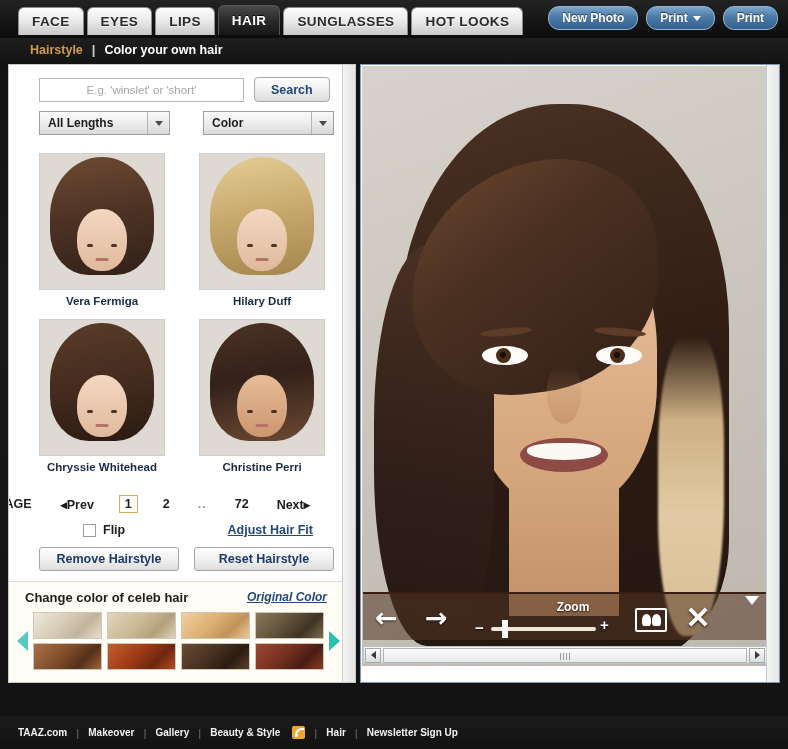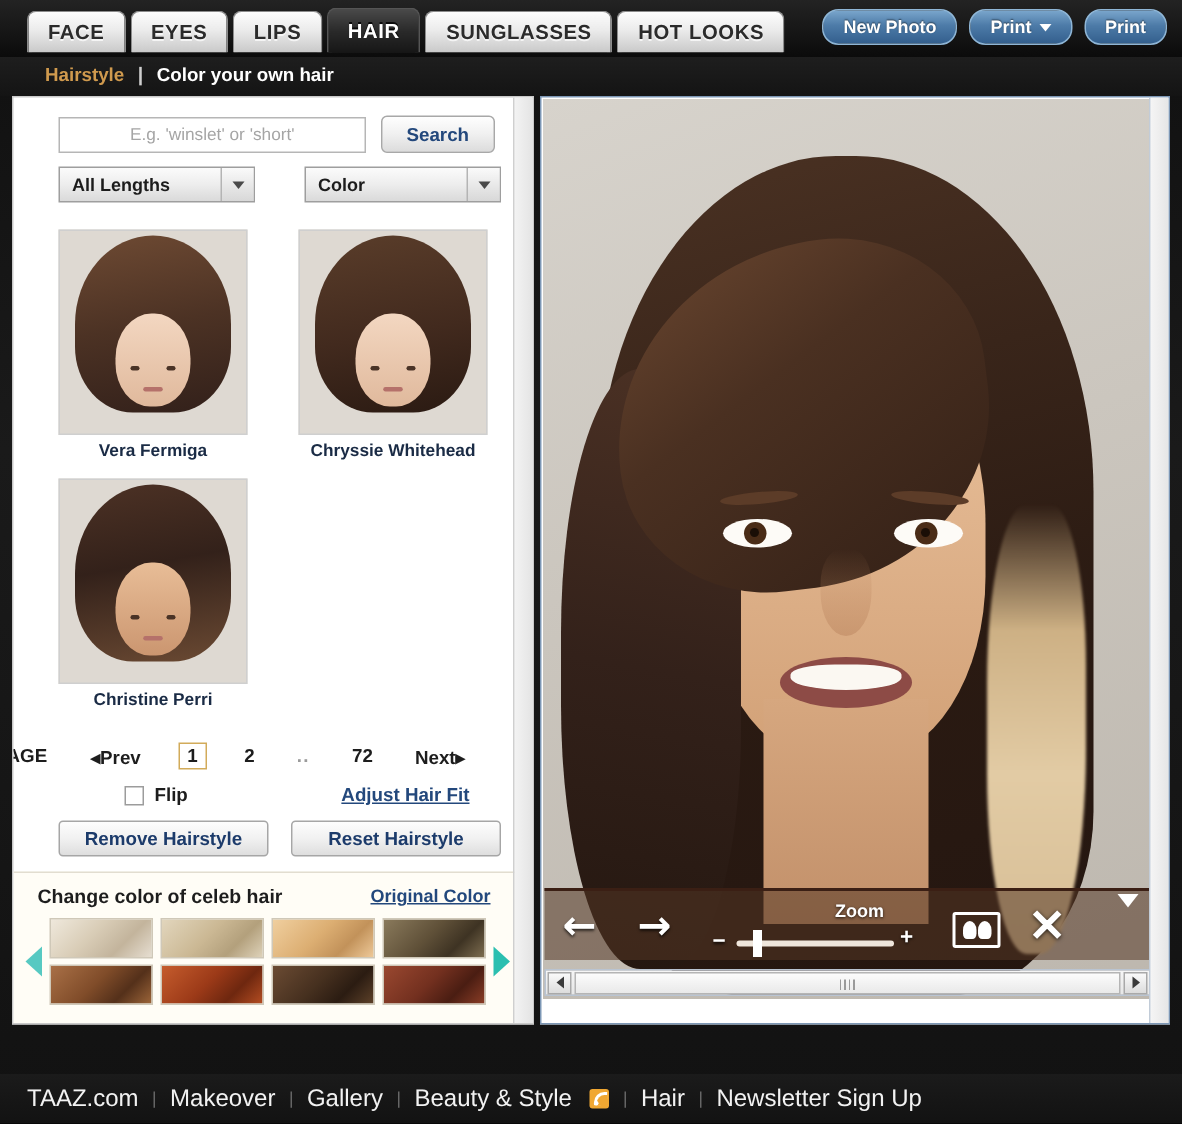--- a/index.html
+++ b/index.html
@@ -225,21 +225,21 @@
     position: absolute; left: 0; top: 516px; width: 334px; height: 103px;
     background: #fffdf6; border-top: 1px solid #e2ddd0;
   }
   #colorhead {
     position: absolute; left: 16px; top: 8px; width: 302px;
     display: flex; align-items: flex-start; justify-content: space-between;
   }
   #colorhead .t { font-size: 13px; font-weight: bold; color: #1d1d1d; }
   #origlink {
     font-size: 12px; font-weight: bold; color: #23487c;
-    text-decoration: underline; cursor: pointer;
+    text-decoration: underline; cursor: pointer; font-style: italic;
   }
   #swatchwrap { position: absolute; left: 8px; top: 30px; width: 318px; display: flex; align-items: center; gap: 5px; }
   .arrowL, .arrowR {
     width: 0; height: 0; cursor: pointer; flex: 0 0 auto;
     border-top: 10px solid transparent; border-bottom: 10px solid transparent;
   }
   .arrowL { border-right: 11px solid #57c9c2; }
   .arrowR { border-left: 11px solid #2bbfb0; }
   #swatches {
     display: grid; grid-template-columns: repeat(4, 69px);
@@ -411,21 +411,21 @@
     border-left: 1px solid #c2ccd8; cursor: pointer;
   }
 
   
   #footer {
     position: absolute; left: 0; bottom: 0; width: 788px; height: 33px;
     background: linear-gradient(180deg,#1b1b1b 0%, #121212 100%);
     display: flex; align-items: center; padding-left: 18px; gap: 9px;
   }
   #footer a {
-    color: #f2f2f2; font-size: 16px; font-weight: normal;
+    color: #f2f2f2; font-size: 10px; font-weight: bold;
     text-decoration: none; cursor: pointer; white-space: nowrap;
   }
   #footer .fsep { color: #6b6b6b; font-size: 11.5px; }
   .rss {
     width: 13px; height: 13px; border-radius: 2px; background: #f0a732;
     position: relative; display: inline-block; vertical-align: -2px; margin-left: 3px;
   }
   .rss::before {
     content:''; position:absolute; left:2.5px; bottom:2.5px;
     width:3px; height:3px; border-radius:50%; background:#fff;
@@ -537,20 +537,32 @@
               <span class="facecut"></span>
               <span class="eyes">
                   <i></i>
                   <i></i>
                 </span>
               <span class="mouth"></span>
             </div>
             <div class="cap">Vera Fermiga</div>
           </div>
 
+          <div class="thumb">
+            <div class="ph bgB">
+              <span class="hairmass h2"></span>
+              <span class="facecut"></span>
+              <span class="eyes">
+                  <i></i>
+                  <i></i>
+                </span>
+              <span class="mouth"></span>
+            </div>
+            <div class="cap">Hilary Duff</div>
+          </div>
 
           <div class="thumb">
             <div class="ph bgC">
               <span class="hairmass h3"></span>
               <span class="facecut"></span>
               <span class="eyes">
                   <i></i>
                   <i></i>
                 </span>
               <span class="mouth"></span>

